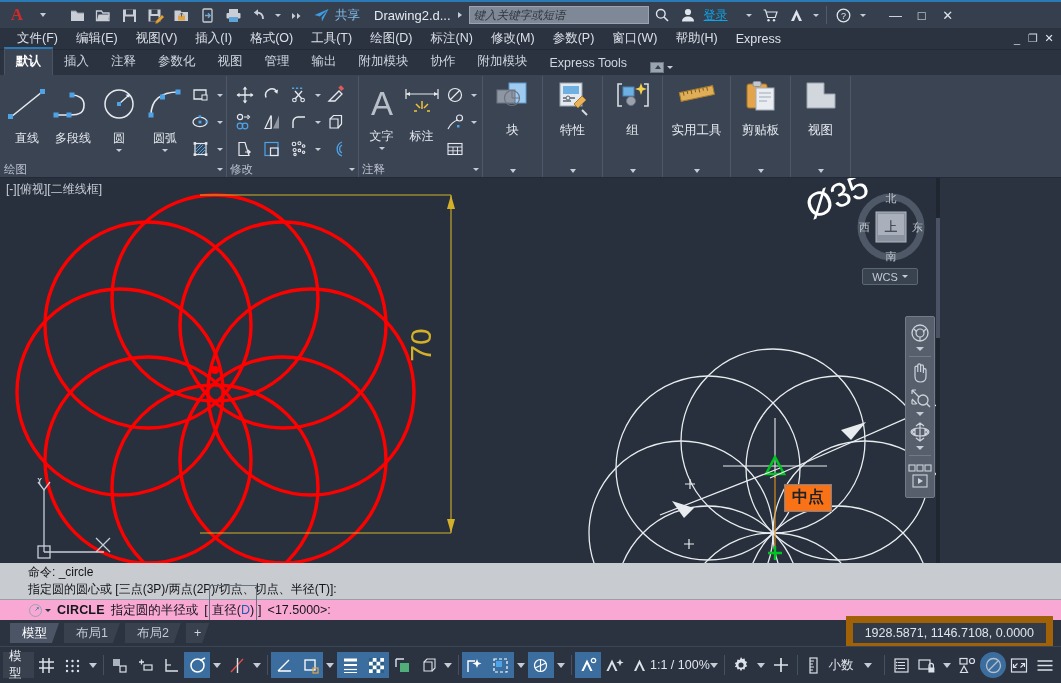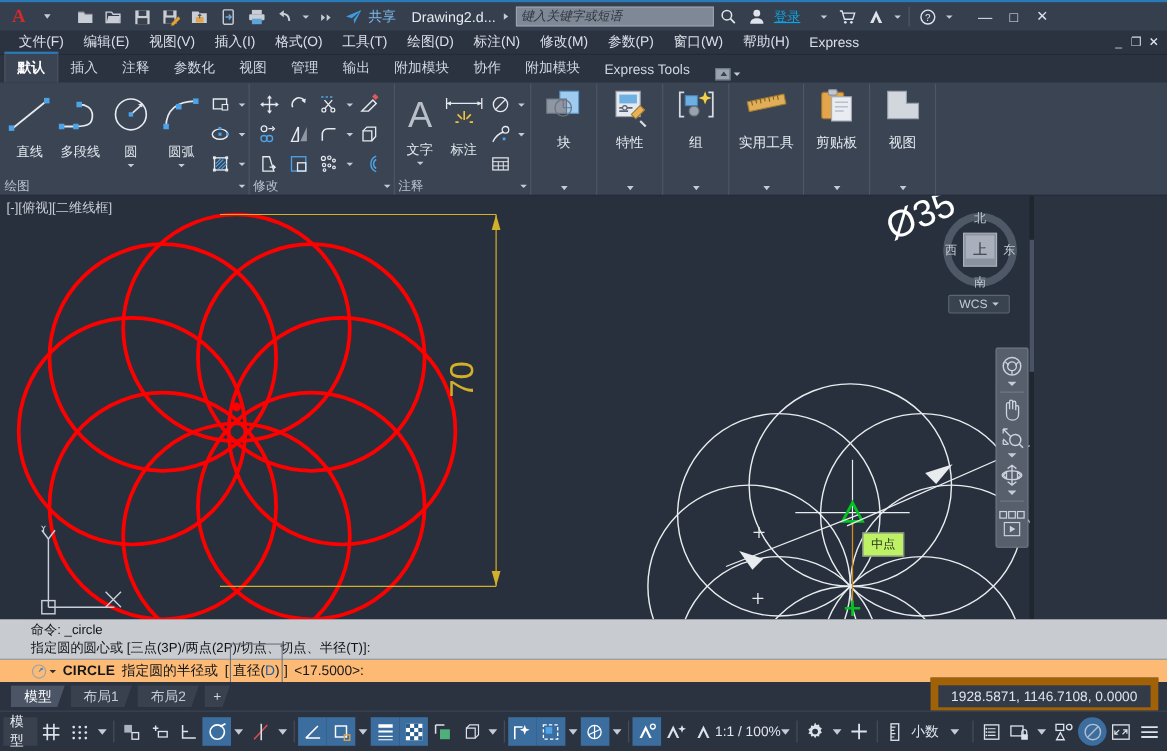--- a/index.html
+++ b/index.html
@@ -98,40 +98,40 @@
      display:flex;align-items:center;justify-content:center;gap:4px;
      font-size:11px;color:#c3cad5;}
   .navbar{ position:absolute; right:5px; top:138px; width:30px;
      background:#575f6c;border:1px solid #727a87;border-radius:2px;
      display:flex;flex-direction:column;align-items:center;padding:3px 0;}
   .navbar .nitem{ width:28px;height:26px;display:flex;align-items:center;justify-content:center;}
   .navbar .nsep{ width:22px;height:1px;background:#727a87;margin:2px 0;}
   .navbar .ncar{ width:0;height:0;border-left:4px solid transparent;border-right:4px solid transparent;
      border-top:4px solid #c6ccd6;margin:1px 0 3px 0;}
   .tooltip{
-    position:absolute; background:#bef264; border:1px solid #7d848d;
-    color:#1d2128; font-size:11px; padding:2px 7px 3px 7px; white-space:nowrap;
+    position:absolute; background:#f97316; border:1px solid #7d848d;
+    color:#1d2128; font-size:16px; padding:2px 7px 3px 7px; white-space:nowrap;font-weight:bold;
   }
   .scrollv{ position:absolute; right:0; top:0; width:4px; height:385px; background:#1f262f;}
   .scrollv i{ position:absolute; left:0; top:40px; width:4px;height:120px;background:#4a5363;}
 
   
   .cmdhist{
     position:absolute;left:0;top:563px;width:1061px;height:36px;
     background:#c8cbd0; color:#121417; font-family:"Liberation Sans",sans-serif; font-size:12px;
     padding:1px 0 0 28px;
   }
   .cmdhist div{ line-height:17px; white-space:nowrap;}
   .cmdgutter{
     position:absolute;left:0;top:563px;width:26px;height:57px;background:#3a424f;
     display:flex;flex-direction:column;align-items:center;padding-top:1px;
   }
   .cmdline{
     position:absolute;left:0;top:599px;width:1061px;height:21px;
-    background:#fdba74; border-top:1px solid #9aa0a8;
+    background:#f9a8d4; border-top:1px solid #9aa0a8;
     display:flex;align-items:center;padding-left:28px; color:#13161b;font-size:12.5px;
     font-family:"Liberation Sans",sans-serif;
   }
   .cmdline .cmdname{ font-weight:bold; letter-spacing:.2px;}
   .optbox{ border:1px solid #6a7380; padding:16px 2px; margin:0 1px;}
   .bluekey{ color:#1b5fb0; }
 
   
   .layoutbar{
     position:absolute;left:0;top:620px;width:1061px;height:26px;

